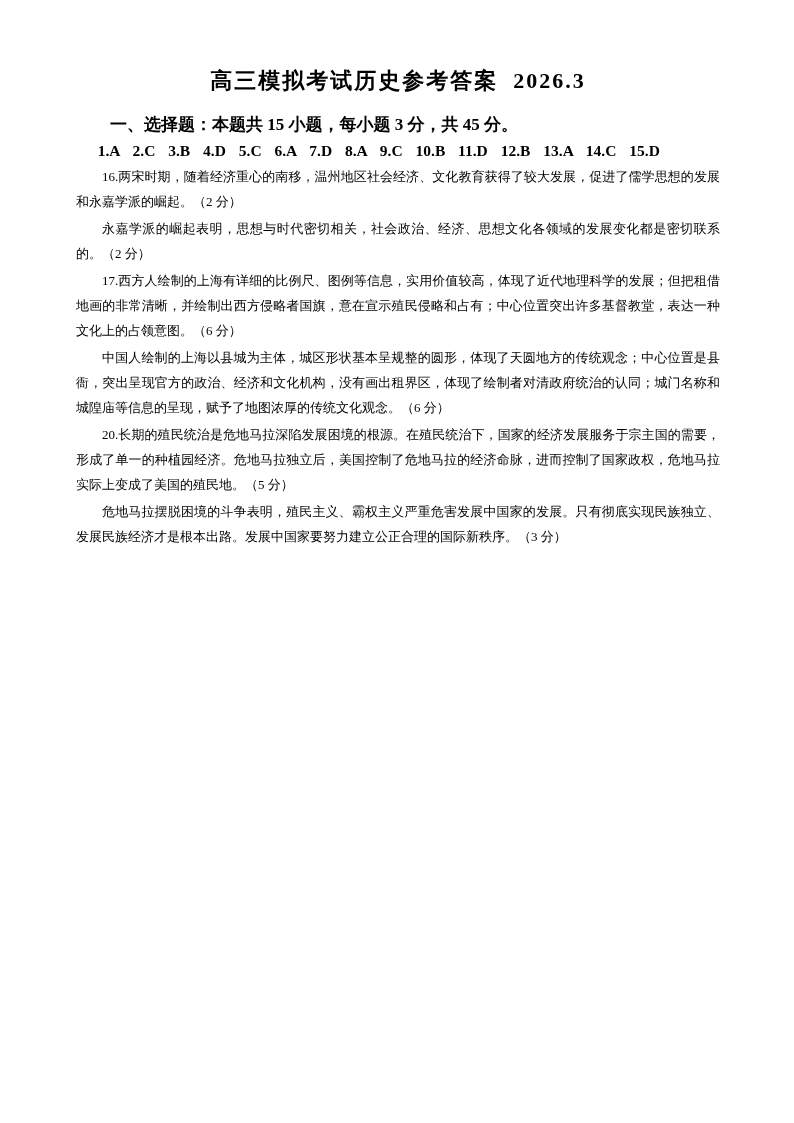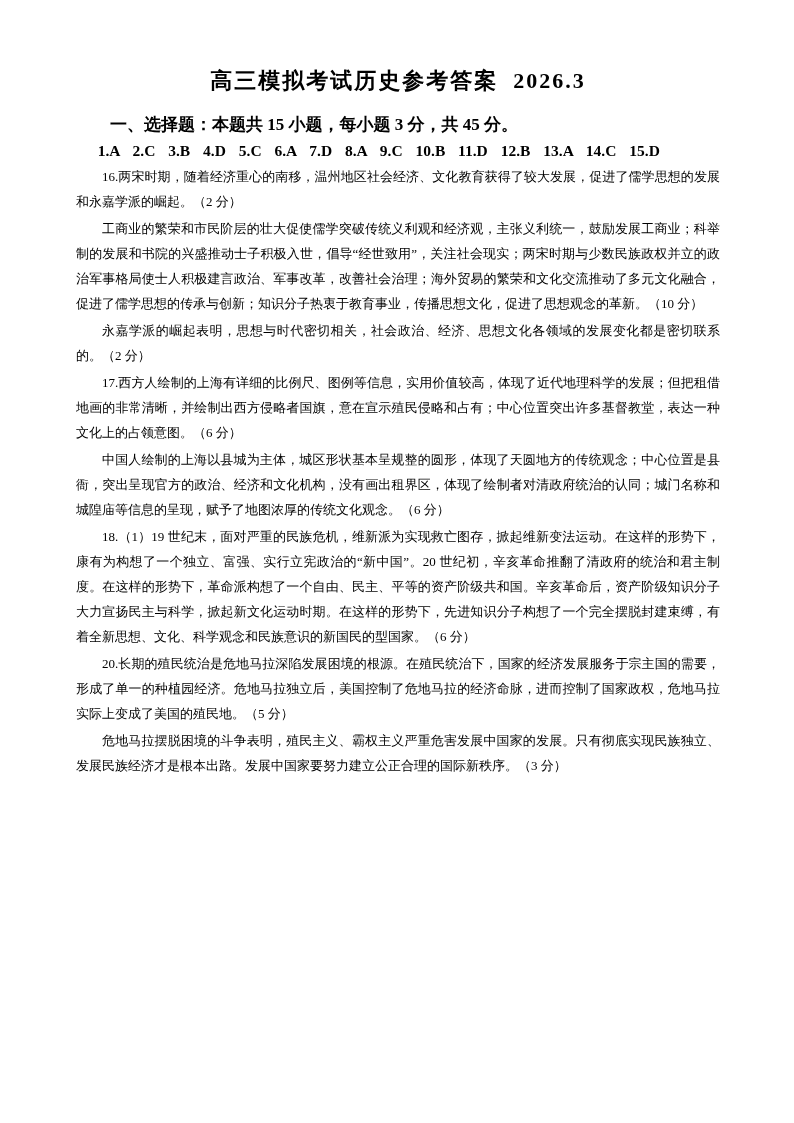--- a/index.html
+++ b/index.html
@@ -55,20 +55,18 @@
 <body>
 
 <div class="page">
   <div class="doc-title">高三模拟考试历史参考答案  2026.3</div>
 
   <div class="sec-heading">一、选择题：本题共 15 小题，每小题 3 分，共 45 分。</div>
   <div class="mcq-answers">1.A 2.C 3.B 4.D 5.C 6.A 7.D 8.A 9.C 10.B 11.D 12.B 13.A 14.C 15.D</div>
 
 
   <div class="para">16.两宋时期，随着经济重心的南移，温州地区社会经济、文化教育获得了较大发展，促进了儒学思想的发展和永嘉学派的崛起。（2 分）</div>
-  <div class="para">工商业的繁荣和市民阶层的壮大促使儒学突破传统义利观和经济观，主张义利统一，鼓励发展工商业；科举制的发展和书院的兴盛推动士子积极入世，倡导“经世致用”，关注社会现实；两宋时期与少数民族政权并立的政治军事格局使士人积极建言政治、军事改革，改善社会治理；海外贸易的繁荣和文化交流推动了多元文化融合，促进了儒学思想的传承与创新；知识分子热衷于教育事业，传播思想文化，促进了思想观念的革新。（10 分）</div>
   <div class="para">永嘉学派的崛起表明，思想与时代密切相关，社会政治、经济、思想文化各领域的发展变化都是密切联系的。（2 分）</div>
   <div class="para">17.西方人绘制的上海有详细的比例尺、图例等信息，实用价值较高，体现了近代地理科学的发展；但把租借地画的非常清晰，并绘制出西方侵略者国旗，意在宣示殖民侵略和占有；中心位置突出许多基督教堂，表达一种文化上的占领意图。（6 分）</div>
   <div class="para">中国人绘制的上海以县城为主体，城区形状基本呈规整的圆形，体现了天圆地方的传统观念；中心位置是县衙，突出呈现官方的政治、经济和文化机构，没有画出租界区，体现了绘制者对清政府统治的认同；城门名称和城隍庙等信息的呈现，赋予了地图浓厚的传统文化观念。（6 分）</div>
-  <div class="para">18.（1）19 世纪末，面对严重的民族危机，维新派为实现救亡图存，掀起维新变法运动。在这样的形势下，康有为构想了一个独立、富强、实行立宪政治的“新中国”。20 世纪初，辛亥革命推翻了清政府的统治和君主制度。在这样的形势下，革命派构想了一个自由、民主、平等的资产阶级共和国。辛亥革命后，资产阶级知识分子大力宣扬民主与科学，掀起新文化运动时期。在这样的形势下，先进知识分子构想了一个完全摆脱封建束缚，有着全新思想、文化、科学观念和民族意识的新国民的型国家。（6 分）</div>
   <div class="para">20.长期的殖民统治是危地马拉深陷发展困境的根源。在殖民统治下，国家的经济发展服务于宗主国的需要，形成了单一的种植园经济。危地马拉独立后，美国控制了危地马拉的经济命脉，进而控制了国家政权，危地马拉实际上变成了美国的殖民地。（5 分）</div>
   <div class="para">危地马拉摆脱困境的斗争表明，殖民主义、霸权主义严重危害发展中国家的发展。只有彻底实现民族独立、发展民族经济才是根本出路。发展中国家要努力建立公正合理的国际新秩序。（3 分）</div>
 </div>
 
 </body></html>

